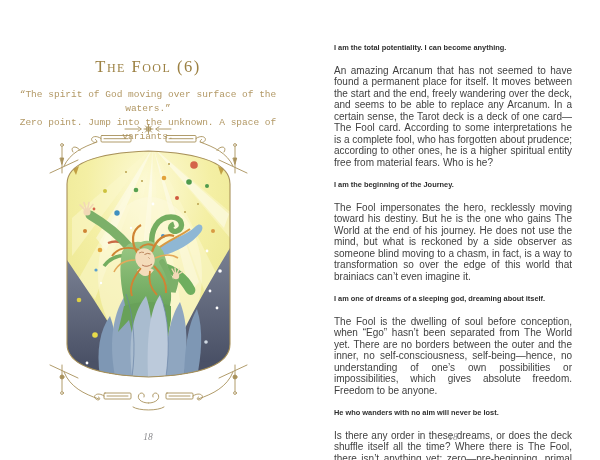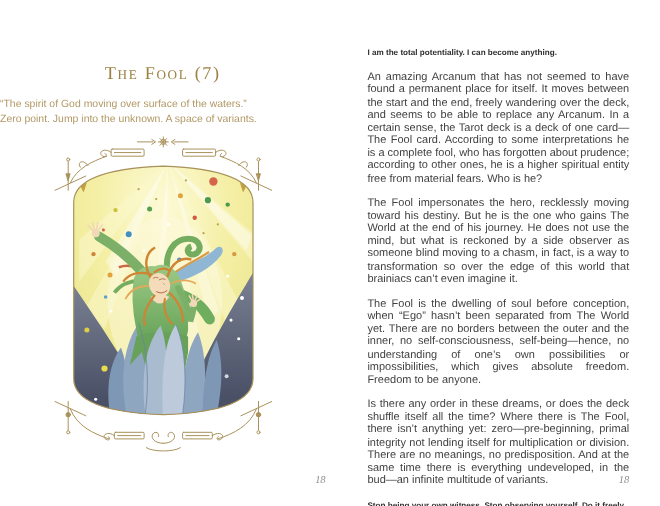--- a/index.html
+++ b/index.html
@@ -2,42 +2,42 @@
 <html><head>
 <meta charset="utf-8">
 <style>
   html,body{margin:0;padding:0;background:#ffffff;}
   .spread{position:relative;width:600px;height:460px;background:#ffffff;overflow:hidden;
           font-family:"Liberation Sans",sans-serif;}
   
   .card-title{position:absolute;left:0;top:57px;width:296px;text-align:center;
       font-family:"Liberation Serif",serif;font-variant:small-caps;font-weight:500;
       font-size:16.5px;letter-spacing:1.5px;color:#9c8143;}
-  .card-epigraph{position:absolute;left:0;top:88px;width:296px;
-      font-family:Liberation Sans, sans-serif;font-size:9.5px;line-height:14px;color:#b29865;}
+  .card-epigraph{position:absolute;left:0;top:88px;width:296px;text-align:center;
+      font-family:Liberation Mono, monospace;font-size:9.5px;line-height:14px;color:#b29865;}
   .card-art{position:absolute;left:38px;top:120px;width:222px;height:300px;}
   
   .text-col{position:absolute;left:334px;top:42px;width:238px;}
   .lead{font-weight:bold;font-size:7.4px;line-height:11.5px;
         color:#2f2f2f;margin:0 0 11px 0;}
   .bodyp{font-size:10px;line-height:11.5px;color:#3f3f3f;margin:0 0 11px 0;
         text-align:justify;}
   
   .pgnum{position:absolute;top:432px;font-family:"Liberation Serif",serif;
-        font-style:italic;font-size:9.5px;color:#8d8d90;text-align:right;}
+        font-style:italic;font-size:9.5px;color:#8d8d90;text-align:center;}
   .pgnum.left{left:0;width:296px;}
   .pgnum.right{left:334px;width:238px;}
 </style>
 </head>
 <body>
 
 <div class="spread">
 
   <div>
-    <div class="card-title">The Fool (7)</div>
+    <div class="card-title">The Fool (6)</div>
     <div class="card-epigraph">
       <span>“The spirit of God moving over surface of the waters.”</span><br>
       <span>Zero point. Jump into the unknown. A space of variants.</span>
     </div>
 
     <svg class="card-art" viewBox="0 0 222 300" xmlns="http://www.w3.org/2000/svg">
       <defs>
         <radialGradient id="sun" cx="50%" cy="16%" r="85%">
           <stop offset="0" stop-color="#fdfad8"></stop>
             <stop offset="0.45" stop-color="#f4efa4"></stop>
@@ -224,22 +224,25 @@
       </g>
     </svg>
 
     <div class="pgnum left">18</div>
   </div>
 
   <div>
     <div class="text-col">
       <p class="lead">I am the total potentiality. I can become anything.</p>
       <p class="bodyp">An amazing Arcanum that has not seemed to have found a permanent place for itself. It moves between the start and the end, freely wandering over the deck, and seems to be able to replace any Arcanum. In a certain sense, the Tarot deck is a deck of one card—The Fool card. According to some interpretations he is a complete fool, who has forgotten about prudence; according to other ones, he is a higher spiritual entity free from material fears. Who is he?</p>
+      <p class="lead">I am the beginning of the Journey.</p>
       <p class="bodyp">The Fool impersonates the hero, recklessly moving toward his destiny. But he is the one who gains The World at the end of his journey. He does not use the mind, but what is reckoned by a side observer as someone blind moving to a chasm, in fact, is a way to transformation so over the edge of this world that brainiacs can’t even imagine it.</p>
+      <p class="lead">I am one of dreams of a sleeping god, dreaming about itself.</p>
       <p class="bodyp">The Fool is the dwelling of soul before conception, when “Ego” hasn’t been separated from The World yet. There are no borders between the outer and the inner, no self-consciousness, self-being—hence, no understanding of one’s own possibilities or impossibilities, which gives absolute freedom. Freedom to be anyone.</p>
+      <p class="lead">He who wanders with no aim will never be lost.</p>
       <p class="bodyp">Is there any order in these dreams, or does the deck shuffle itself all the time? Where there is The Fool, there isn’t anything yet: zero—pre-beginning, primal integrity not lending itself for multiplication or division. There are no meanings, no predisposition. And at the same time there is everything undeveloped, in the bud—an infinite multitude of variants.</p>
       <p class="lead">Stop being your own witness. Stop observing yourself. Do it freely thinking.</p>
 
     </div>
     <div class="pgnum right">18</div>
   </div>
 
 </div>
 
 </body></html>

